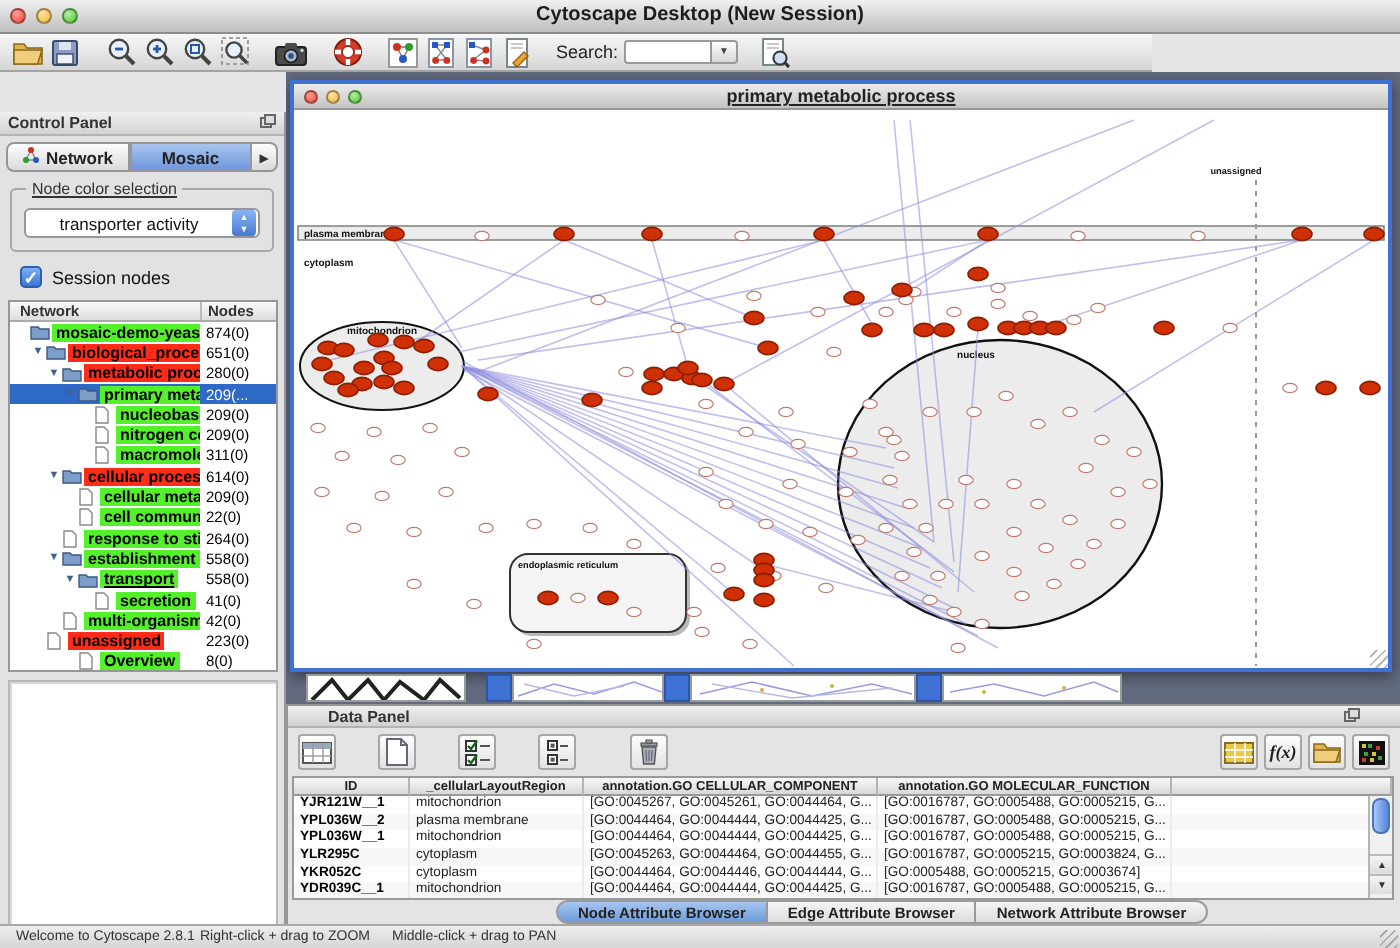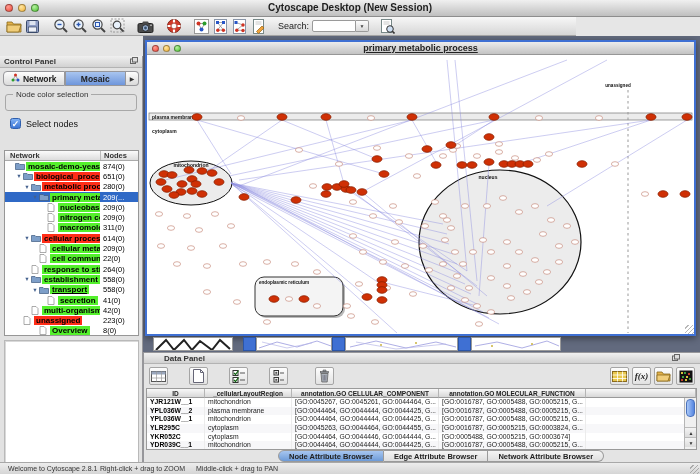--- a/index.html
+++ b/index.html
@@ -42,21 +42,21 @@
     justify-content:center;gap:3px;font-size:8.5px;font-weight:bold;color:#222;
     background:linear-gradient(#fdfdfd,#dadada);}
   .cp-tab:first-child{border-radius:4px 0 0 4px;}
   .cp-tab.selected{background:linear-gradient(#a9c5ef,#6e96dc);}
   .cp-tab-arrow{width:13px;height:15px;border:1px solid #97979b;border-left:none;
     border-radius:0 4px 4px 0;background:linear-gradient(#fdfdfd,#dadada);
     font-size:6px;display:flex;align-items:center;justify-content:center;color:#333;}
   .groupbox{position:relative;margin:7px 5px 0 5px;border:1px solid #a8a8a8;
     border-radius:3px;padding:9px 6px 6px 6px;}
   .groupbox .legend{position:absolute;top:-5px;left:7px;background:#e2e2e2;
-    padding:0 3px;font-size:8px;color:#333;}
+    padding:0 3px;font-size:8px;color:#333;text-decoration:underline;}
   .dropdown{height:15px;background:#fff;border:1px solid #96969a;border-radius:3px;
     display:flex;align-items:center;position:relative;}
   .dropdown .val{flex:1;text-align:center;font-size:8.5px;color:#111;}
   .dropdown .stepper{width:12px;height:13px;margin-right:1px;border-radius:2px;
     background:linear-gradient(#8ab4f2,#4878cf);color:#fff;font-size:4.5px;line-height:6px;
     display:flex;flex-direction:column;align-items:center;justify-content:center;}
   .cb-row{display:flex;align-items:center;gap:5px;margin:7px 0 0 10px;}
   .checkbox{width:11px;height:11px;border-radius:2.5px;border:1px solid #2f5fae;
     background:linear-gradient(#7fb0f4,#3b75d4);color:#fff;font-size:9px;line-height:10px;
     text-align:center;font-weight:bold;}
@@ -293,24 +293,31 @@
             </svg></span>
         <span>Network</span>
       </div>
       <div class="cp-tab selected">
         <span>Mosaic</span>
       </div>
       <div class="cp-tab-arrow">▶</div>
     </div>
     <div class="groupbox">
       <span class="legend">Node color selection</span>
+      <div class="dropdown">
+        <span class="val">transporter activity</span>
+        <span class="stepper">
+            <span>▲</span>
+            <span>▼</span>
+          </span>
+      </div>
     </div>
     <div class="cb-row">
       <span class="checkbox">✓</span>
-      <span class="cb-label">Select nodes</span>
+      <span class="cb-label">Session nodes</span>
     </div>
     <div class="tree">
       <div class="tree-header">
         <span class="h0">Network</span>
         <span class="hdiv"></span>
         <span class="h1">Nodes</span>
       </div>
       <div>
           <div class="tree-row" style="padding-left: 2px;">
             <span class="expander"></span>

